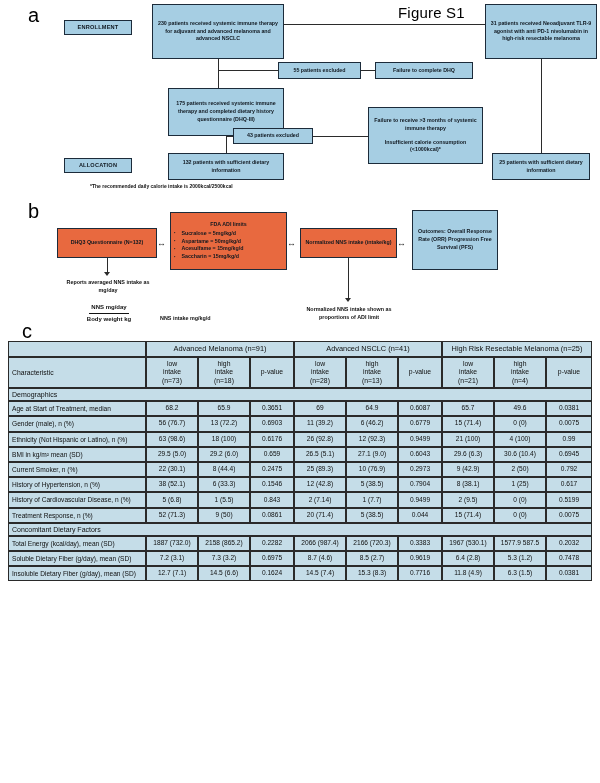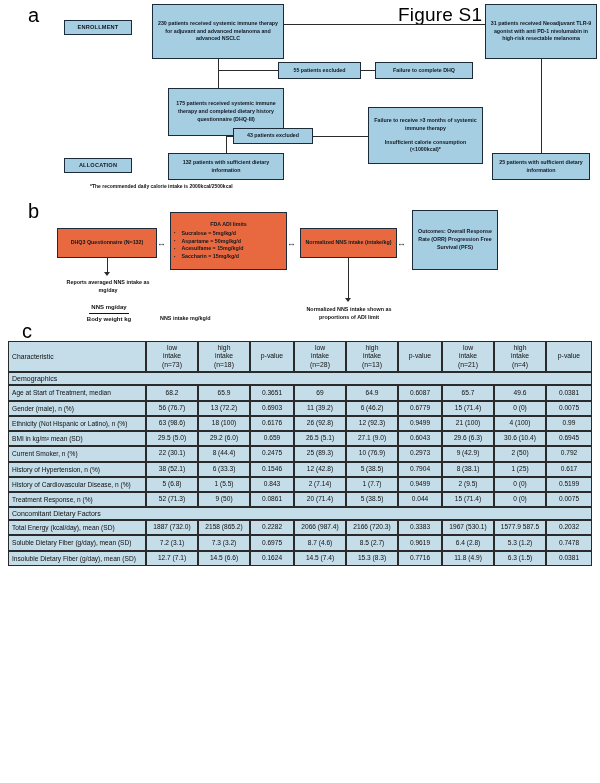--- a/index.html
+++ b/index.html
@@ -16,21 +16,21 @@
   
   .panel-letter {
     position:absolute;
     font-size:20px;
     font-weight:400;
     color:#000;
     font-family:"Liberation Sans", sans-serif;
   }
   .fig-title {
     position:absolute;
-    font-size:19px;
+    font-size:15px;
     font-weight:400;
     color:#000;
     letter-spacing:.2px;
   }
 
   
   .box {
     position:absolute;
     border:1.2px solid #1c2b3a;
     background:#a6cee3;
@@ -223,20 +223,26 @@
       <col style="width:44px">
     <col style="width:52px">
       <col style="width:52px">
       <col style="width:44px">
     <col style="width:52px">
       <col style="width:52px">
       <col style="width:46px">
   </colgroup>
   <thead>
     <tr>
+      <th class="blank" style="border:1px solid #2a2a2a;"></th>
+      <th class="grp" colspan="3">Advanced Melanoma (n=91)</th>
+      <th class="grp" colspan="3">Advanced NSCLC (n=41)</th>
+      <th class="grp" colspan="3">High Risk Resectable Melanoma (n=25)</th>
+    </tr>
+    <tr>
       <th class="char">Characteristic</th>
       <th class="sub"><span>low</span><br><span>intake</span><br><span>(n=73)</span></th>
       <th class="sub"><span>high</span><br><span>intake</span><br><span>(n=18)</span></th>
       <th class="sub pv">p-value</th>
       <th class="sub"><span>low</span><br><span>intake</span><br><span>(n=28)</span></th>
       <th class="sub"><span>high</span><br><span>intake</span><br><span>(n=13)</span></th>
       <th class="sub pv">p-value</th>
       <th class="sub"><span>low</span><br><span>intake</span><br><span>(n=21)</span></th>
       <th class="sub"><span>high</span><br><span>intake</span><br><span>(n=4)</span></th>
       <th class="sub pv">p-value</th>

